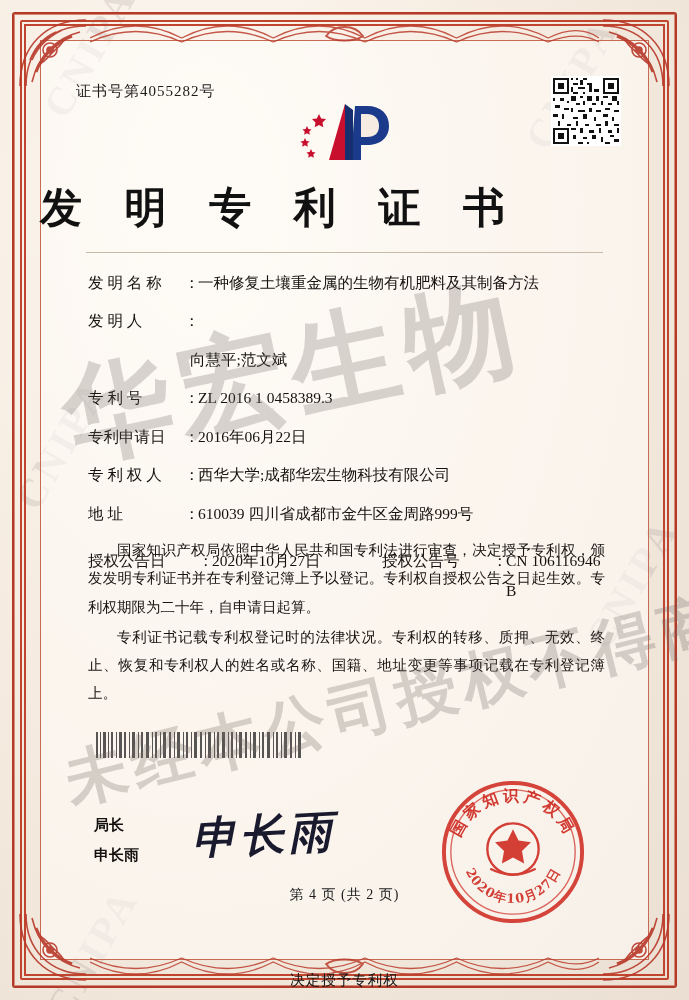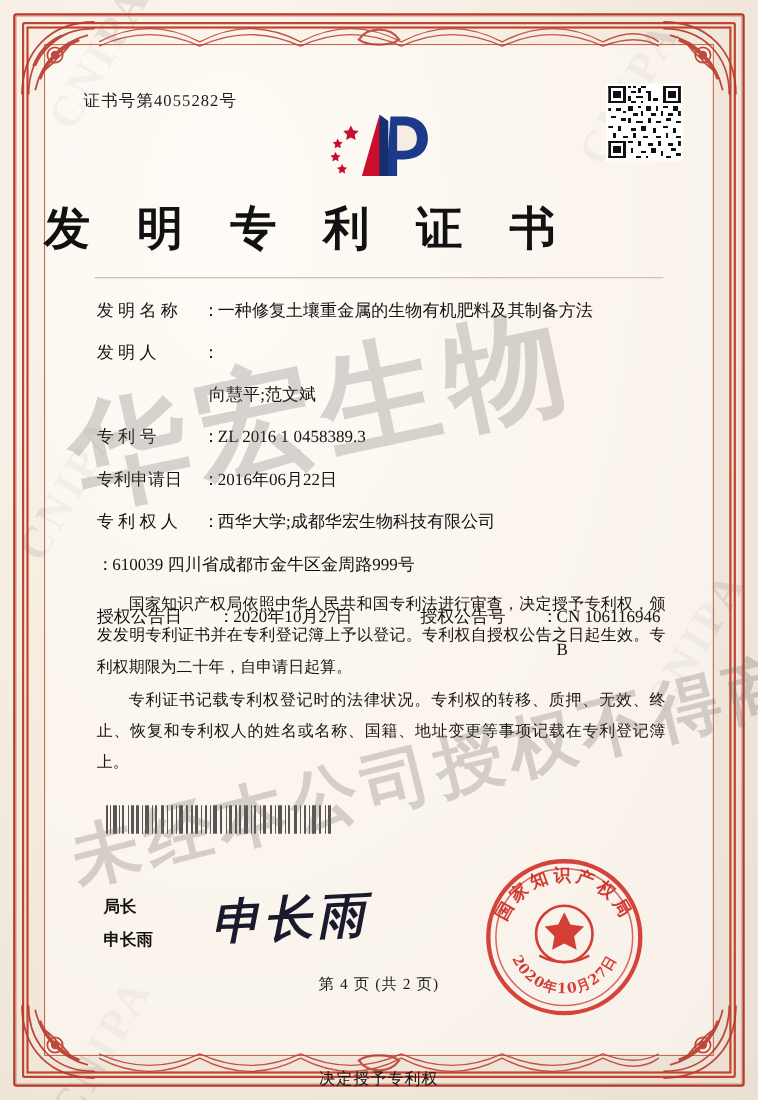--- a/index.html
+++ b/index.html
@@ -402,20 +402,21 @@
         <div class="val">2016年06月22日</div>
       </div>
 
       <div class="row">
         <div class="lab">专 利 权 人</div>
         <div class="colon">：</div>
         <div class="val">西华大学;成都华宏生物科技有限公司</div>
       </div>
 
       <div class="row">
+        <div class="lab">地 址</div>
         <div class="colon">：</div>
         <div class="val">610039 四川省成都市金牛区金周路999号</div>
       </div>
 
       <div class="row2" style="margin-top:18px;">
         <div class="half-lab2">授权公告日</div>
         <div class="colon">：</div>
         <div class="half-val">2020年10月27日</div>
         <div class="half-lab2">授权公告号</div>
         <div class="colon">：</div>

